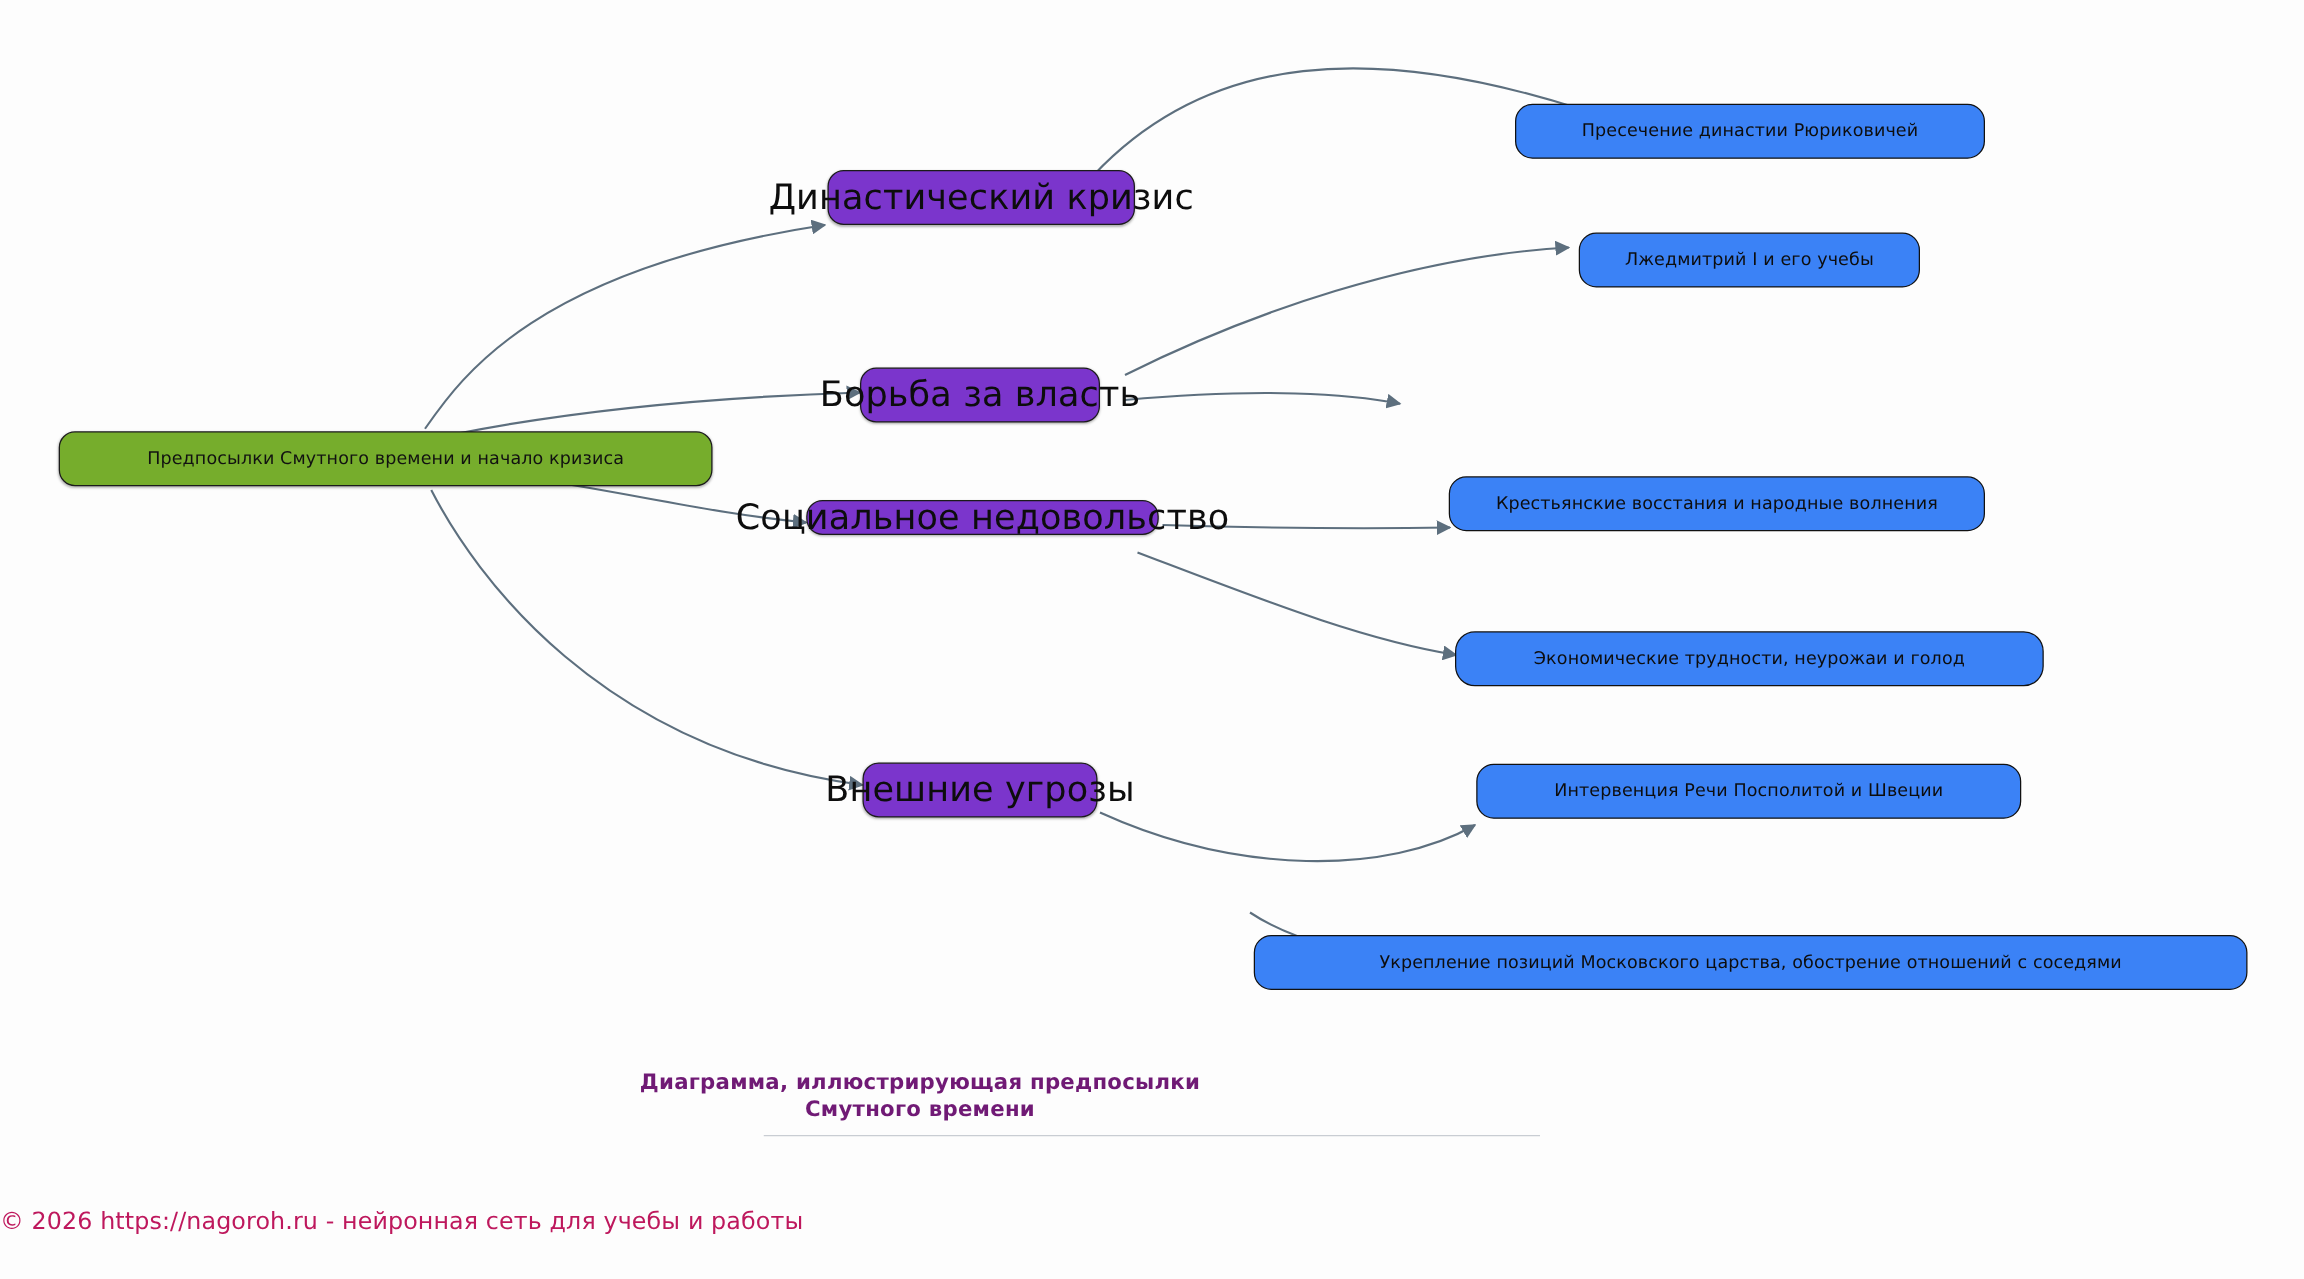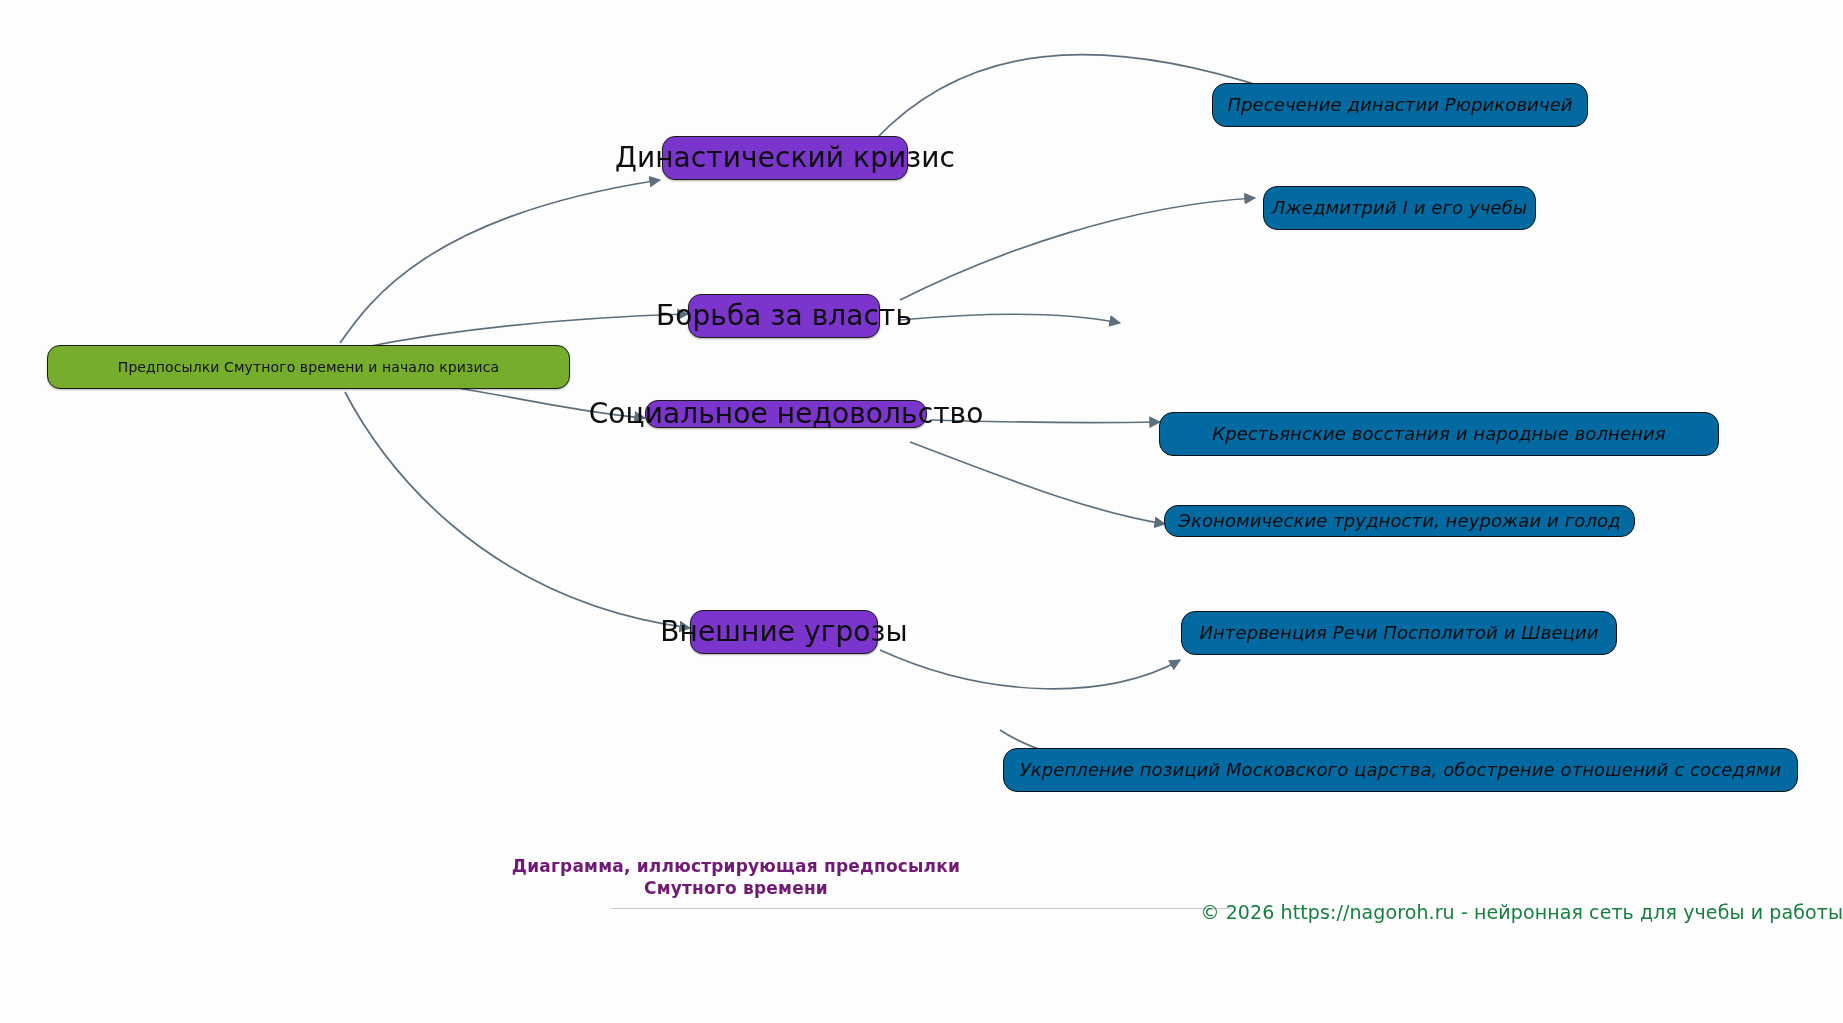--- a/index.html
+++ b/index.html
@@ -61,26 +61,25 @@
 
   .node.branch {
     background: #7b35cc;
     border: 1.6px solid #1b1b1b;
     color: #0d0d0d;
     font-size: 28px;
     box-shadow: 0 1px 2px rgba(0,0,0,0.30);
   }
 
   .node.leaf {
-    background: #0369a1;
+    background: #3b82f6;
     border: 1.5px solid #111111;
     color: #0d0d0d;
-    font-size: 18px;
+    font-size: 14px;
     border-radius: 14px;
-    font-style: italic;
   }
 
   
   #caption {
     position: absolute;
     left: 0;
     top: 855px;
     width: 1472px;
     text-align: center;
     color: #701a75;
@@ -96,24 +95,24 @@
     left: 611px;
     top: 908px;
     width: 621px;
     height: 1px;
     background: #c9cdd3;
   }
 
   #footer {
     position: absolute;
     left: 0;
-    top: 901px;
-    width: 1843px;
-    text-align: right;
-    color: #15803d;
+    top: 966px;
+    width: 1843px;
+    text-align: left;
+    color: #be185d;
     font-size: 19px;
     letter-spacing: 0.1px;
   }
 </style>
 </head>
 <body>
 
 <div id="canvas">
 
   <svg id="edges" viewBox="0 0 1843 1023" width="1843" height="1023" xmlns="http://www.w3.org/2000/svg">
@@ -164,25 +163,25 @@
 
   <div class="node leaf" style="left:1212px; top:83px; width:376px; height:44px;">
     <span class="node-label">Пресечение династии Рюриковичей</span>
   </div>
 
   <div class="node leaf" style="left:1263px; top:186px; width:273px; height:44px;">
     <span class="node-label">Лжедмитрий I и его учебы</span>
   </div>
 
 
-  <div class="node leaf" style="left:1159px; top:412px; width:560px; height:44px;">
+  <div class="node leaf" style="left:1159px; top:381px; width:429px; height:44px;">
     <span class="node-label">Крестьянские восстания и народные волнения</span>
   </div>
 
-  <div class="node leaf" style="left:1164px; top:505px; width:471px; height:32px;">
+  <div class="node leaf" style="left:1164px; top:505px; width:471px; height:44px;border-radius:16px;">
     <span class="node-label">Экономические трудности, неурожаи и голод</span>
   </div>
 
   <div class="node leaf" style="left:1181px; top:611px; width:436px; height:44px;">
     <span class="node-label">Интервенция Речи Посполитой и Швеции</span>
   </div>
 
   <div class="node leaf" style="left:1003px; top:748px; width:795px; height:44px;">
     <span class="node-label">Укрепление позиций Московского царства, обострение отношений с соседями</span>
   </div>

